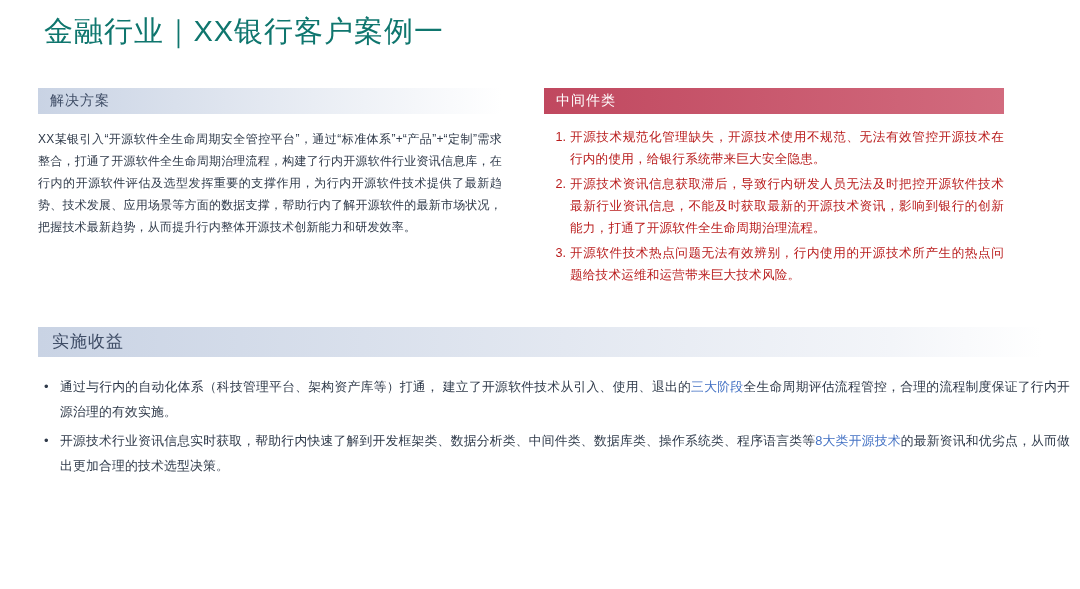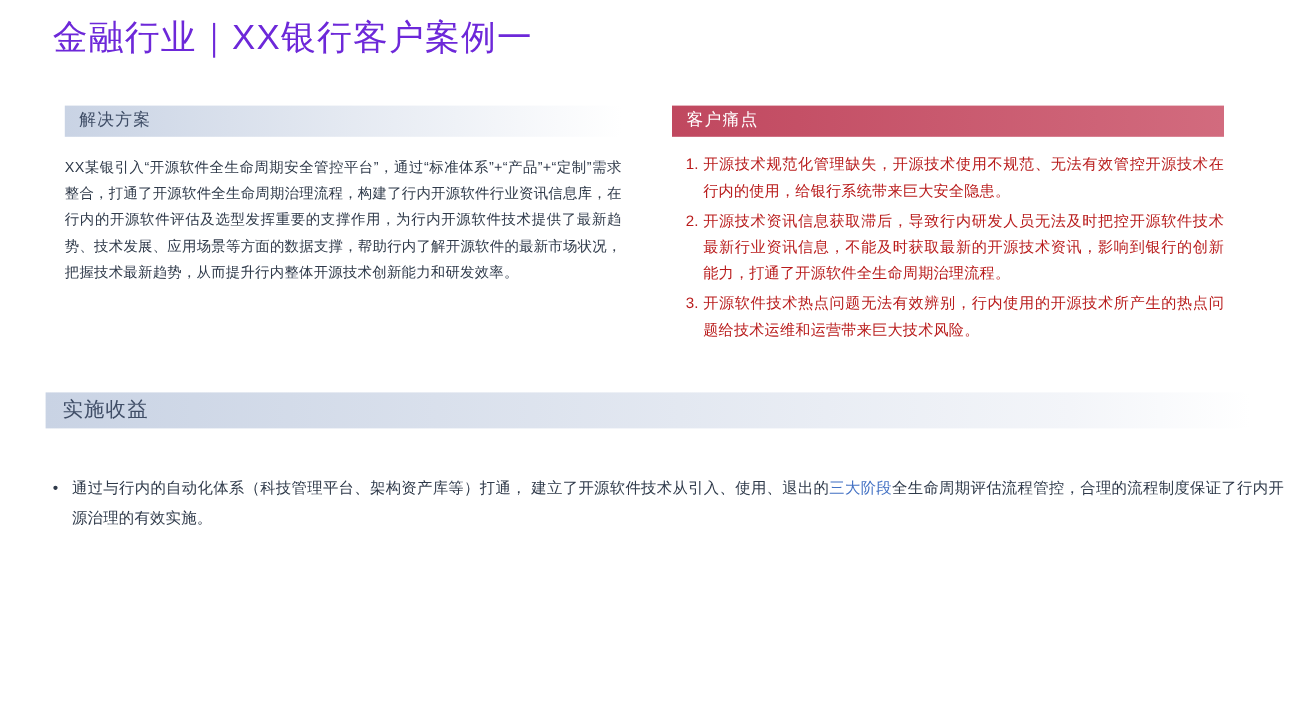--- a/index.html
+++ b/index.html
@@ -21,34 +21,33 @@
     box-sizing: border-box;
   }
 
   
   .slide-title {
     position: absolute;
     left: 44px;
     top: 12px;
     font-size: 29px;
     letter-spacing: 1px;
-    color: #6d28d9;
+    color: #0f766e;
     font-family: "Liberation Sans", sans-serif;
     white-space: nowrap;
   }
 
   
   .columns {
     position: absolute;
     left: 38px;
     top: 88px;
     width: 1004px;
     display: flex;
     gap: 42px;
-    margin-left: 16px;
   }
   .col {
     width: 464px;
   }
   .col-right {
     width: 460px;
   }
 
   .band {
     height: 26px;
@@ -102,21 +101,21 @@
     font-family: "Liberation Serif", serif;
     color: #3f4d66;
     padding-left: 14px;
     box-sizing: border-box;
     background: linear-gradient(to right, #c9d3e4, #f3f5f9 85%, #ffffff);
     letter-spacing: 1px;
   }
   ul.benefit-list {
     position: absolute;
     left: 34px;
-    top: 394px;
+    top: 374px;
     width: 1010px;
     margin: 0;
     padding-left: 26px;
     font-size: 12.8px;
     line-height: 25px;
     color: #2f3a4a;
     list-style: none;
   }
   ul.benefit-list li {
     position: relative;
@@ -144,29 +143,30 @@
   <div class="slide-title">金融行业｜XX银行客户案例一</div>
 
   <div class="columns">
 
     <div class="col">
       <div class="band band-left">解决方案</div>
       <div class="para">XX某银引入“开源软件全生命周期安全管控平台”，通过“标准体系”+“产品”+“定制”需求整合，打通了开源软件全生命周期治理流程，构建了行内开源软件行业资讯信息库，在行内的开源软件评估及选型发挥重要的支撑作用，为行内开源软件技术提供了最新趋势、技术发展、应用场景等方面的数据支撑，帮助行内了解开源软件的最新市场状况，把握技术最新趋势，从而提升行内整体开源技术创新能力和研发效率。</div>
     </div>
 
     <div class="col col-right">
-      <div class="band band-right">客户痛点</div>
+      <div class="band band-right">中间件类</div>
       <ol class="pain-list">
         <li>开源技术规范化管理缺失，开源技术使用不规范、无法有效管控开源技术在行内的使用，给银行系统带来巨大安全隐患。</li>
         <li>开源技术资讯信息获取滞后，导致行内研发人员无法及时把控开源软件技术最新行业资讯信息，不能及时获取最新的开源技术资讯，影响到银行的创新能力，打通了开源软件全生命周期治理流程。</li>
         <li>开源软件技术热点问题无法有效辨别，行内使用的开源技术所产生的热点问题给技术运维和运营带来巨大技术风险。</li>
       </ol>
     </div>
 
   </div>
 
   <div class="benefits-band">实施收益</div>
 
   <ul class="benefit-list">
     <li><span>通过与行内的自动化体系（科技管理平台、架构资产库等）打通， 建立了开源软件技术从引入、使用、退出的</span><span class="hl">三大阶段</span><span>全生命周期评估流程管控，合理的流程制度保证了行内开源治理的有效实施。</span></li>
+    <li><span>开源技术行业资讯信息实时获取，帮助行内快速了解到开发框架类、数据分析类、中间件类、数据库类、操作系统类、程序语言类等</span><span class="hl">8大类开源技术</span><span>的最新资讯和优劣点，从而做出更加合理的技术选型决策。</span></li>
   </ul>
 
 </div>
 
 </body></html>

